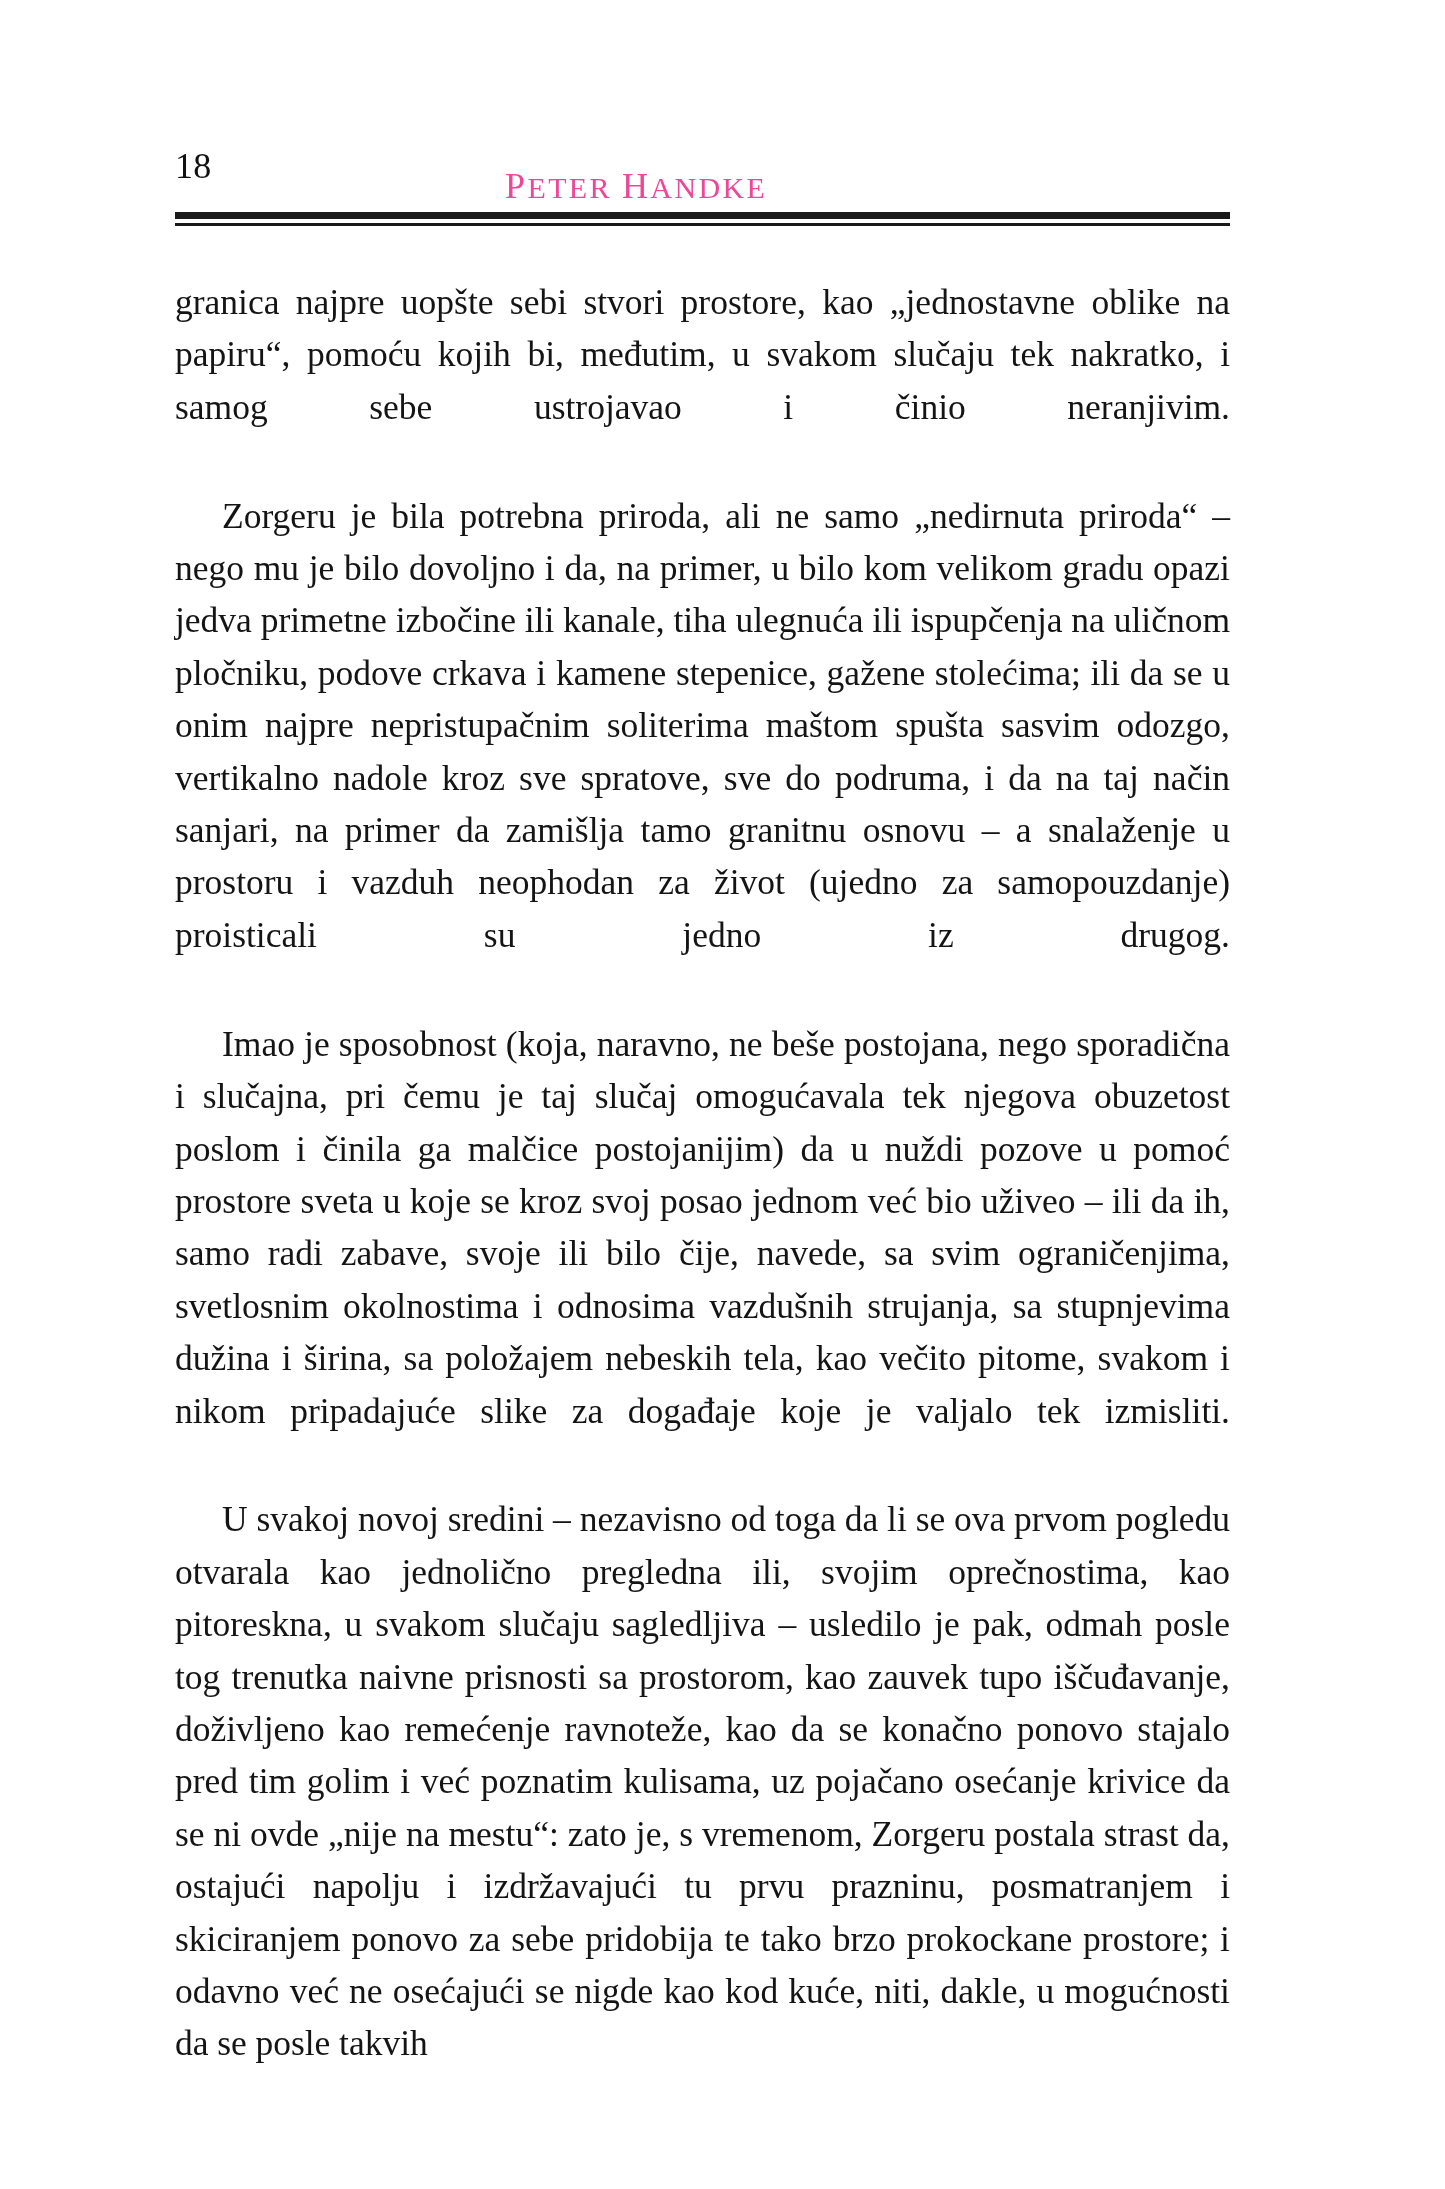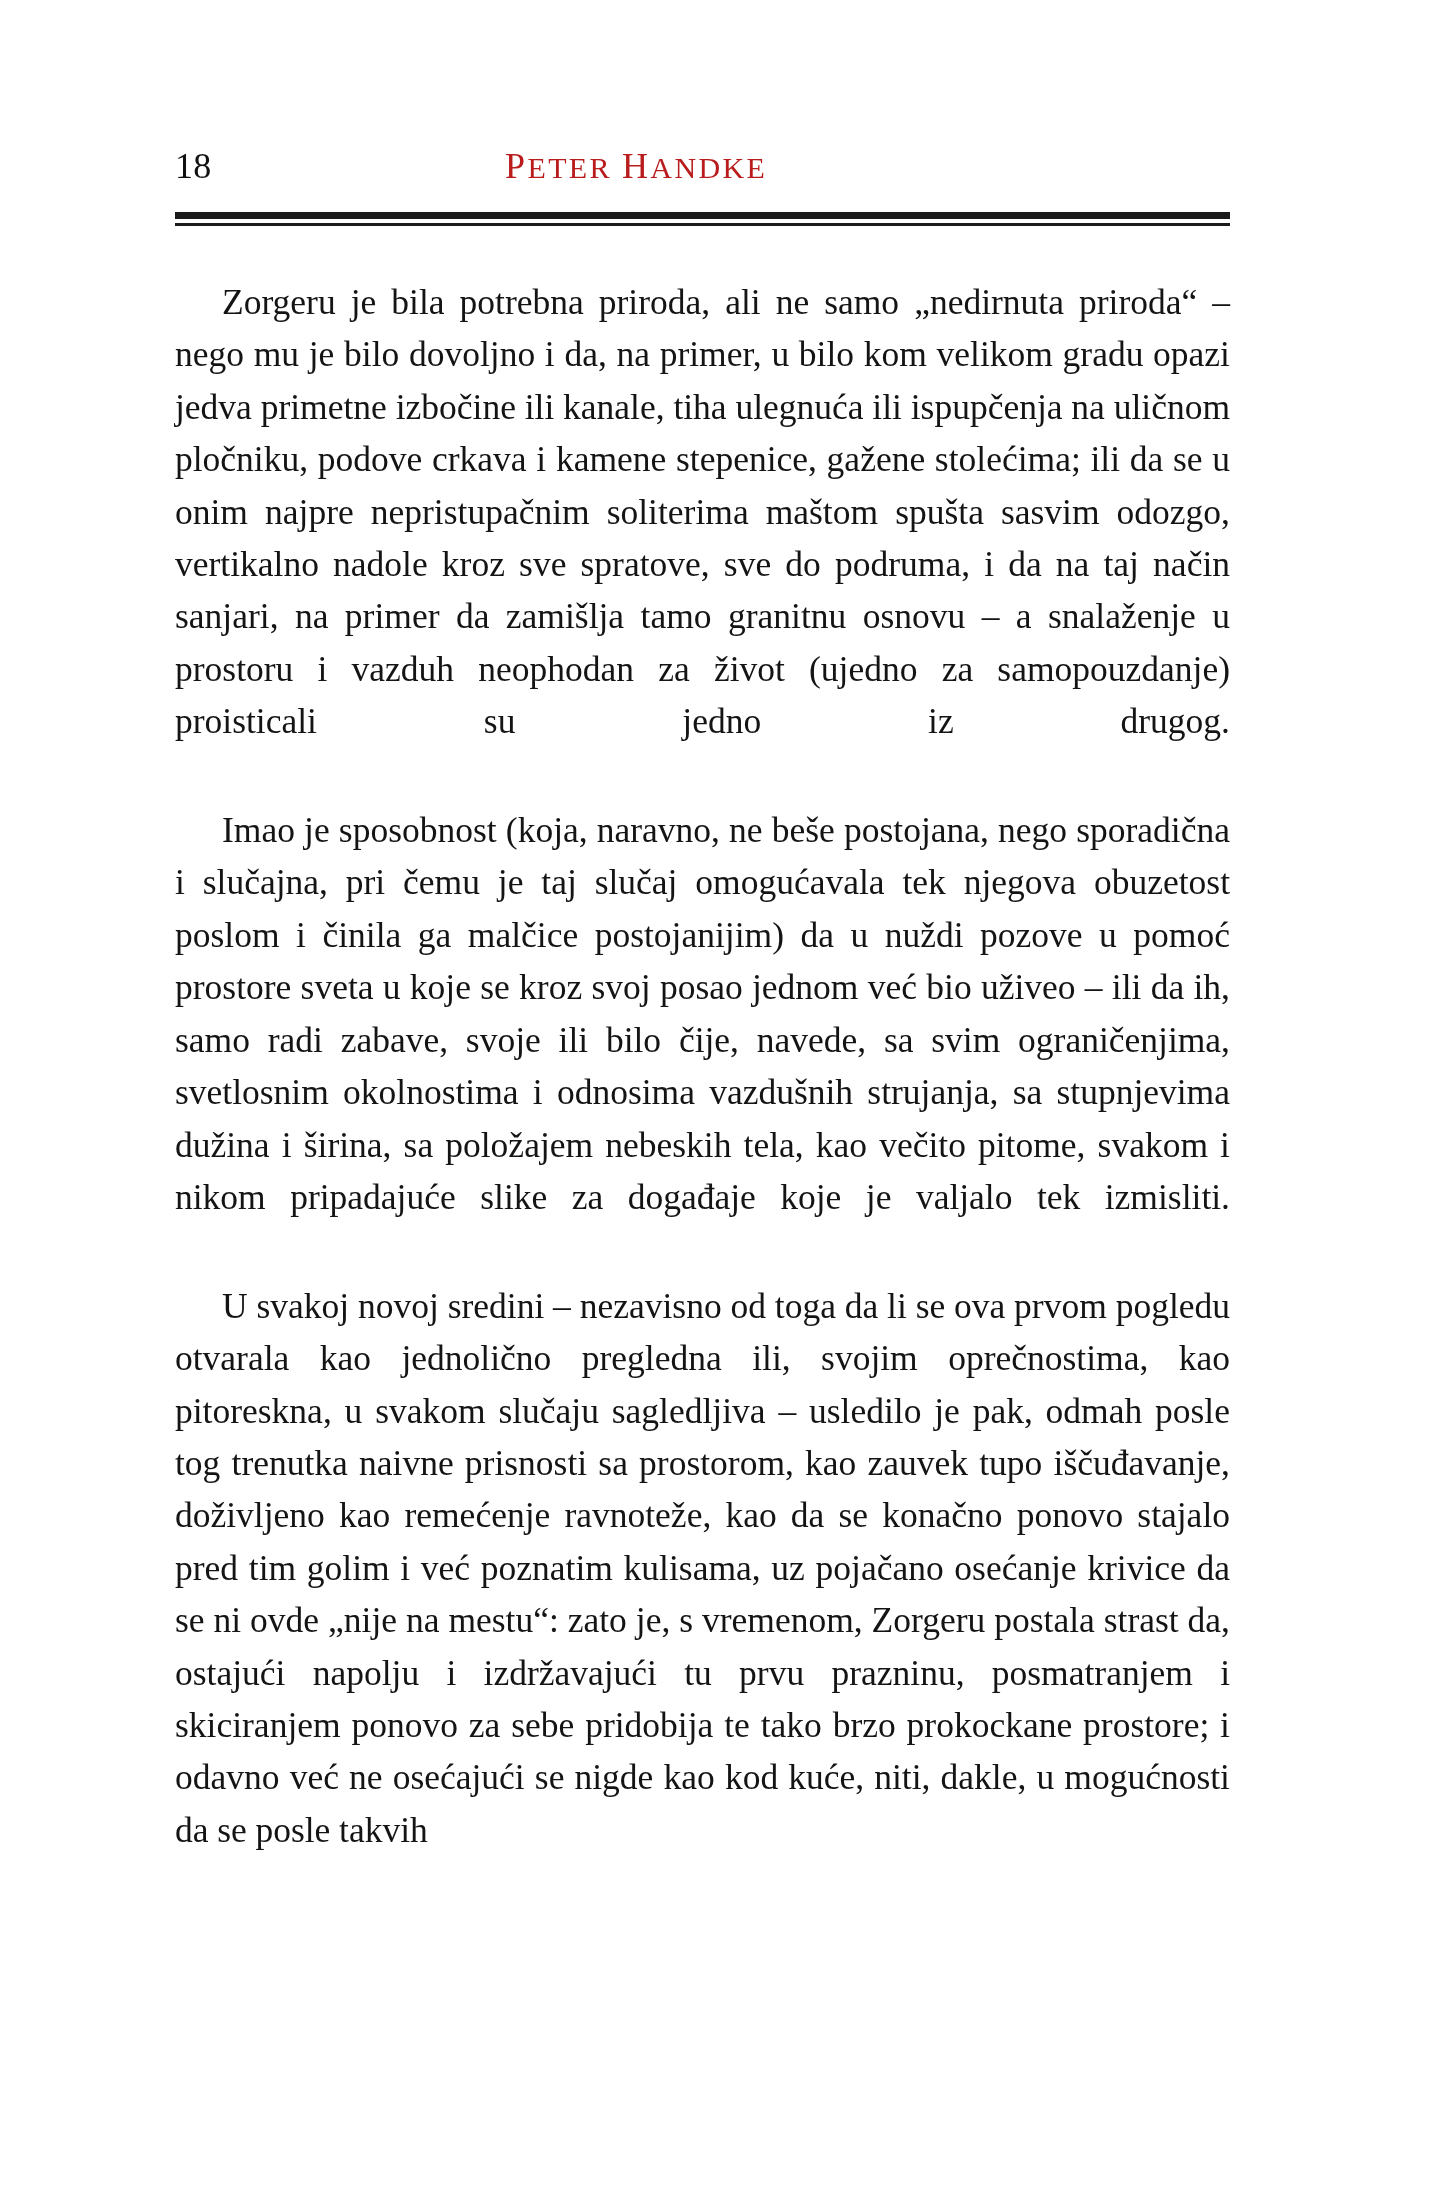--- a/index.html
+++ b/index.html
@@ -37,24 +37,25 @@
     font-size: 36px;
     line-height: 1;
     letter-spacing: 0.2px;
     color: #111111;
     width: 330px;
     flex: none;
   }
   .head-title {
     font-size: 30px;
     line-height: 1;
-    color: #b91c1c;
+    color: #ec4899;
     font-variant: small-caps;
     letter-spacing: 2.4px;
     white-space: nowrap;
+    margin-top: 20px;
   }
   .head-title .cap {
     font-size: 36px;
   }
 
   
   .rule-wrap {
     position: absolute;
     left: 175px;
     top: 212px;
@@ -117,18 +118,19 @@
     <span class="head-title" style="font-variant: normal;"><span class="cap">P</span><span>ETER</span> <span class="cap">H</span><span>ANDKE</span></span>
   </div>
 
   <div class="rule-wrap">
     <div class="rule-thick"></div>
     <div class="rule-gap"></div>
     <div class="rule-thin"></div>
   </div>
 
   <div class="textblock">
+    <p class="para">granica najpre uopšte sebi stvori prostore, kao „jednostavne oblike na papiru“, pomoću kojih bi, međutim, u svakom slučaju tek nakratko, i samog sebe ustrojavao i činio neranjivim.</p>
     <p class="para indent">Zorgeru je bila potrebna priroda, ali ne samo „nedirnuta priroda“ – nego mu je bilo dovoljno i da, na primer, u bilo kom velikom gradu opazi jedva primetne izbočine ili kanale, tiha ulegnuća ili ispupčenja na uličnom pločniku, podove crkava i kamene stepenice, gažene stolećima; ili da se u onim najpre nepristupačnim soliterima maštom spušta sasvim odozgo, vertikalno nadole kroz sve spratove, sve do podruma, i da na taj način sanjari, na primer da zamišlja tamo granitnu osnovu – a snalaženje u prostoru i vazduh neophodan za život (ujedno za samopouzdanje) proisticali su jedno iz drugog.</p>
     <p class="para indent">Imao je sposobnost (koja, naravno, ne beše postojana, nego sporadična i slučajna, pri čemu je taj slučaj omogućavala tek njegova obuzetost poslom i činila ga malčice postojanijim) da u nuždi pozove u pomoć prostore sveta u koje se kroz svoj posao jednom već bio uživeo – ili da ih, samo radi zabave, svoje ili bilo čije, navede, sa svim ograničenjima, svetlosnim okolnostima i odnosima vazdušnih strujanja, sa stupnjevima dužina i širina, sa položajem nebeskih tela, kao večito pitome, svakom i nikom pripadajuće slike za događaje koje je valjalo tek izmisliti.</p>
     <p class="para indent no-stretch">U svakoj novoj sredini – nezavisno od toga da li se ova prvom pogledu otvarala kao jednolično pregledna ili, svojim oprečnostima, kao pitoreskna, u svakom slučaju sagledljiva – usledilo je pak, odmah posle tog trenutka naivne prisnosti sa prostorom, kao zauvek tupo iščuđavanje, doživljeno kao remećenje ravnoteže, kao da se konačno ponovo stajalo pred tim golim i već poznatim kulisama, uz pojačano osećanje krivice da se ni ovde „nije na mestu“: zato je, s vremenom, Zorgeru postala strast da, ostajući napolju i izdržavajući tu prvu prazninu, posmatranjem i skiciranjem ponovo za sebe pridobija te tako brzo prokockane prostore; i odavno već ne osećajući se nigde kao kod kuće, niti, dakle, u mogućnosti da se posle takvih</p>
   </div>
 
 </div>
 
 </body></html>

